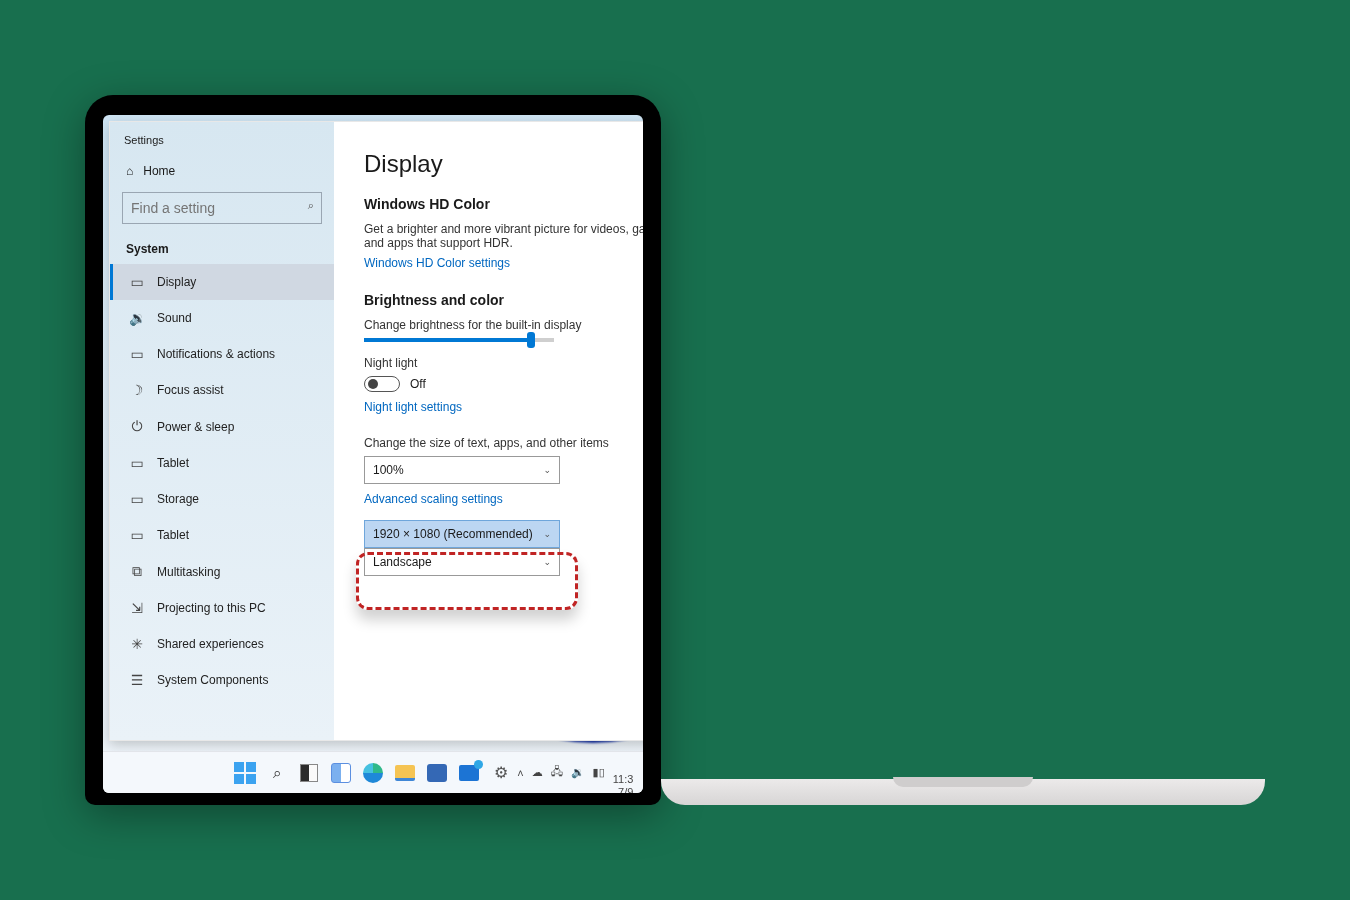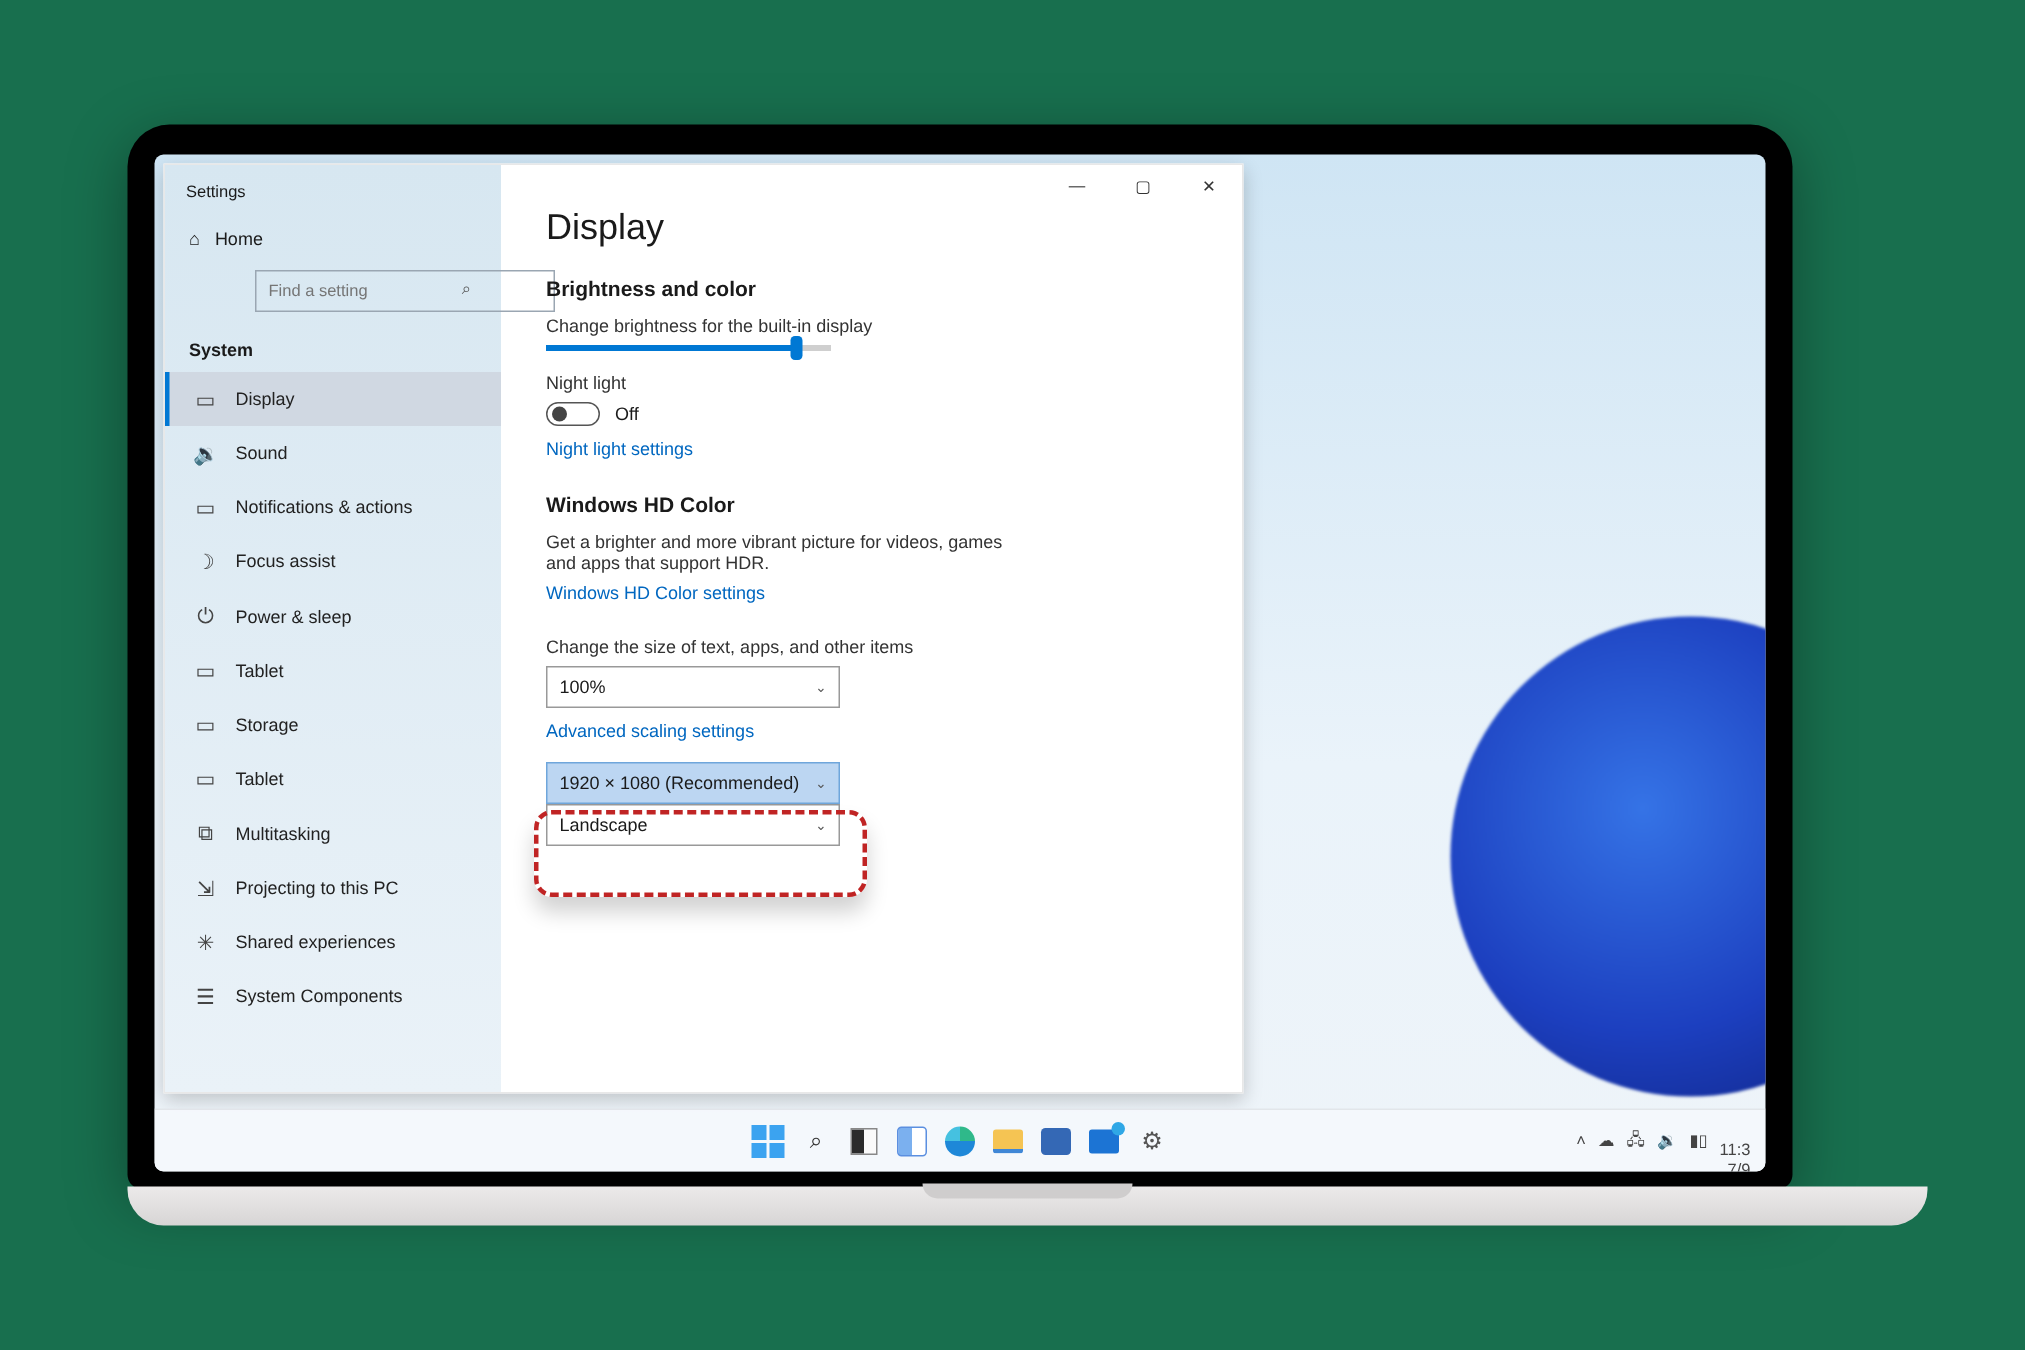--- a/index.html
+++ b/index.html
@@ -16,21 +16,21 @@
   html, body { margin:0; padding:0; height:100%; }
   body {
     font-family: "Segoe UI", Tahoma, sans-serif;
     background: var(--page-green);
     display:flex; align-items:center; justify-content:center;
     width:1350px; height:900px;
   }
   
   .laptop {
     width: 1180px;
-    display:flex; flex-direction:column; align-items:flex-start;
+    display:flex; flex-direction:row; align-items:flex-end;
   }
   .screen-bezel {
     width: 1110px; height: 710px;
     background:#000;
     border-radius: 28px 28px 10px 10px;
     padding: 20px 18px 12px 18px;
     box-shadow: 0 10px 40px rgba(0,0,0,.35);
   }
   .screen {
     width:100%; height:100%;
@@ -75,23 +75,22 @@
     padding:8px 0 0 0;
   }
   .sidebar .title { padding:4px 14px 10px; font-size:11px; color:var(--win-black);}
   .sidebar .home-row {
     display:flex; align-items:center; gap:10px;
     padding:8px 16px; font-size:12px;
   }
   .search-wrap { padding:6px 12px 4px; }
   .search-box {
     width:100%; border:1px solid #9aa6b2; background:transparent;
-    padding:7px 26px 7px 8px; font-size:11px; color:#555;
+    padding:7px 26px 7px 8px; font-size:14px; color:#555;
     position:relative;
-    margin-left:48px;
   }
   .search-wrap { position:relative; }
   .search-glyph { position:absolute; right:20px; top:13px; font-size:11px; color:#555;}
   .cat-label { font-weight:600; font-size:12px; padding:14px 16px 8px;}
   .nav { display:flex; flex-direction:column; }
   .nav-item {
     display:flex; align-items:center; gap:12px;
     padding:10px 16px; font-size:12px; color:#222;
     border-left:3px solid transparent;
     cursor:default;
@@ -262,40 +261,40 @@
 
           <div class="titlebar-controls">
             <div>—</div>
             <div>▢</div>
             <div>✕</div>
           </div>
 
           <h1 class="page-title">Display</h1>
 
           <div class="section">
+            <h2 class="section-title">Windows HD Color</h2>
+            <p class="label dim" style="max-width:320px">Get a brighter and more vibrant picture for videos, games and apps that support HDR.</p>
+            <a class="link">Windows HD Color settings</a>
+          </div>
+
+          <div class="section">
             <h2 class="section-title">Brightness and color</h2>
             <p class="label">Change brightness for the built-in display</p>
             <div class="slider">
               <div class="fill"></div>
                 <div class="thumb"></div>
             </div>
             <p class="label">Night light</p>
             <div class="toggle-row">
               <div class="toggle">
                   <div class="knob"></div>
                 </div>
               <span>Off</span>
             </div>
             <a class="link">Night light settings</a>
-          </div>
-
-          <div class="section">
-            <h2 class="section-title">Windows HD Color</h2>
-            <p class="label dim" style="max-width:320px">Get a brighter and more vibrant picture for videos, games and apps that support HDR.</p>
-            <a class="link">Windows HD Color settings</a>
           </div>
 
           <div class="section" style="position:relative">
 
             <p class="label">Change the size of text, apps, and other items</p>
             <div class="select-box">
               <span>100%</span>
               <span class="chev">⌄</span>
             </div>
             <a class="link" style="margin:8px 0 14px">Advanced scaling settings</a>

